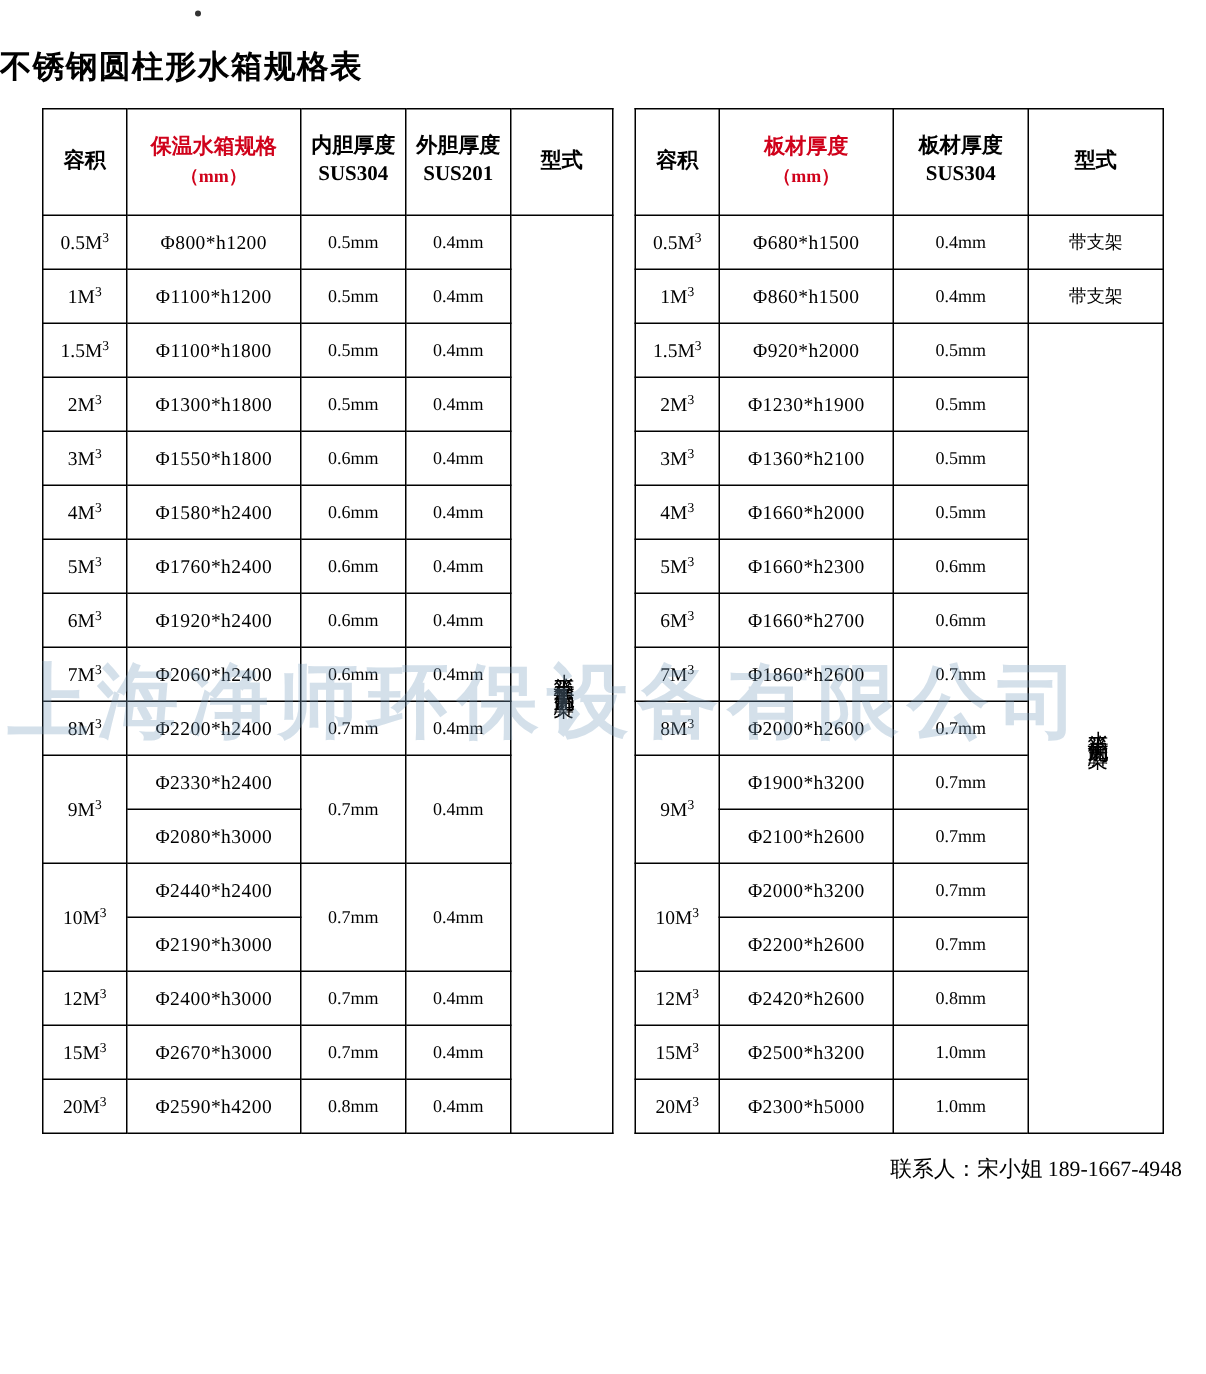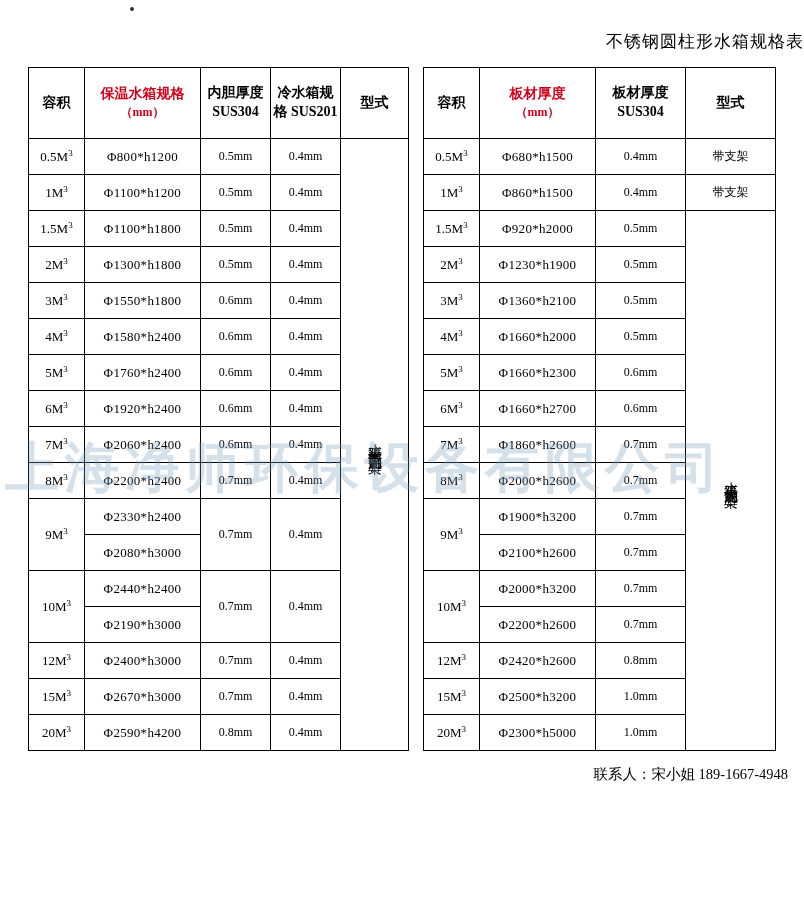--- a/index.html
+++ b/index.html
@@ -14,23 +14,23 @@
     color: #000000;
     position: relative;
     overflow: hidden;
   }
   .page {
     position: relative;
     width: 804px;
     height: 916px;
   }
   .title {
-    text-align: right;
-    font-size: 17px;
-    font-weight: normal;
+    text-align: left;
+    font-size: 21px;
+    font-weight: bold;
     letter-spacing: 1px;
     padding-top: 30px;
     padding-bottom: 14px;
   }
   .dot-mark {
     position: absolute;
     left: 130px;
     top: 7px;
     width: 4px;
     height: 4px;
@@ -164,21 +164,21 @@
           <td>容积</td>
           <td class="hdr-red">
             <span>保温水箱规格</span>
             <span class="sub">（mm）</span>
           </td>
           <td>
             <span>内胆厚度</span>
             <span class="sub">SUS304</span>
           </td>
           <td>
-            <span>冷水箱规格</span>
+            <span>外胆厚度</span>
             <span class="sub">SUS201</span>
           </td>
           <td>型式</td>
         </tr>
       </thead>
       <tbody>
         <tr>
           <td class="cap"><span>0.5M</span><sup>3</sup></td>
           <td class="spec">Φ800*h1200</td>
           <td class="thick">0.5mm</td>

